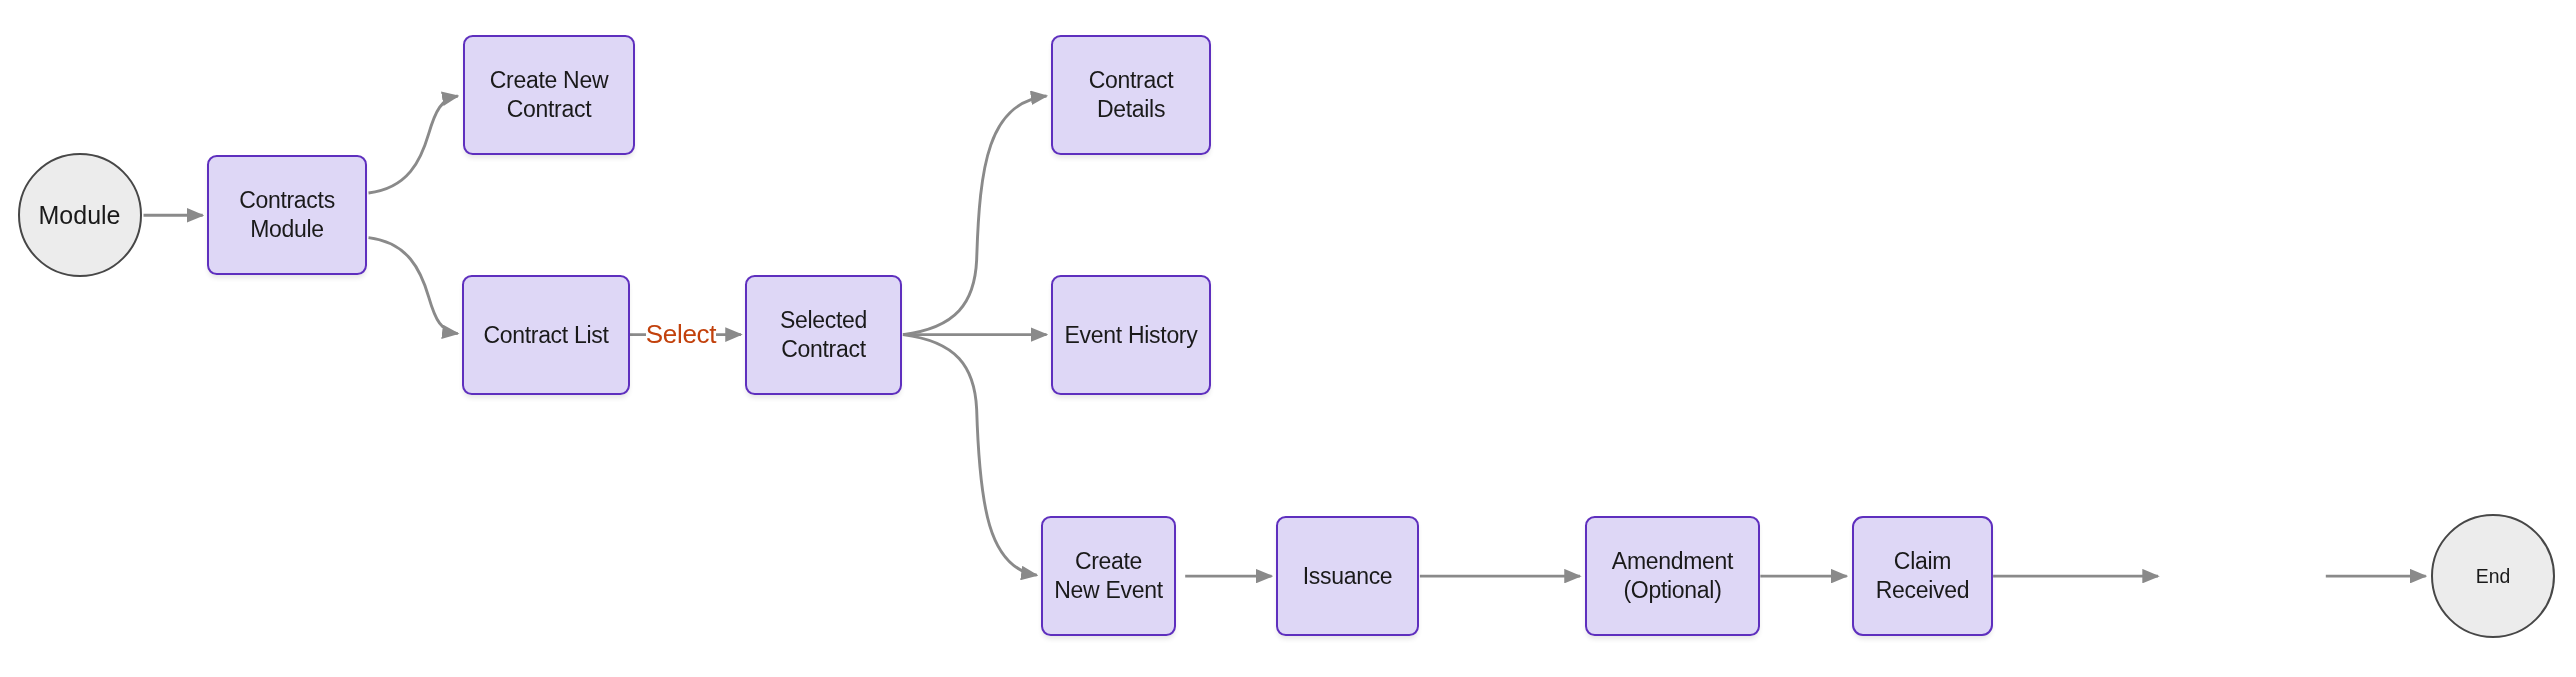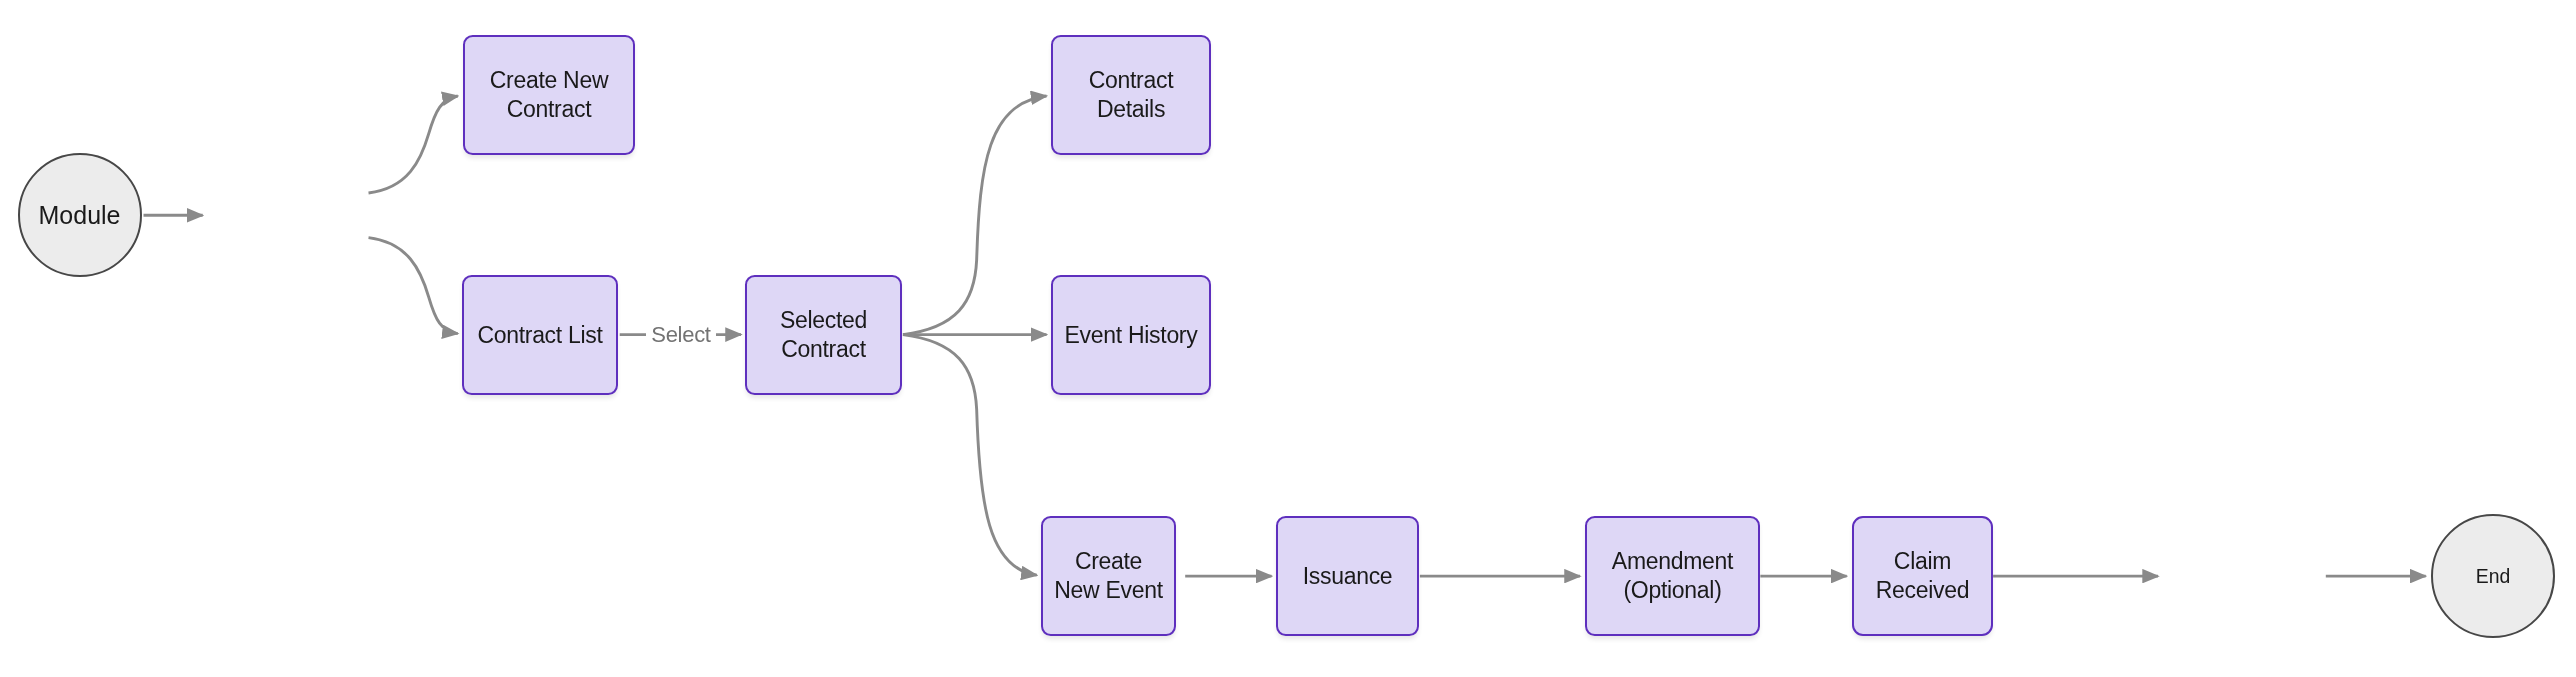--- a/index.html
+++ b/index.html
@@ -59,43 +59,43 @@
     align-items: center;
     justify-content: center;
     text-align: center;
     color: var(--text, #1a1a1a);
   }
   .terminal.start { left: 17.5px;  top: 153px; font-size: 25px; }
   .terminal.end   { left: 2431px; top: 514px; font-size: 19.4px; }
 
   .n-contracts-module   { left: 207px;  top: 155px; width: 160px; }
   .n-create-new-contract{ left: 463px;  top: 35px;  width: 172px; }
-  .n-contract-list      { left: 462px;  top: 275px; width: 156px; }
+  .n-contract-list      { left: 462px;  top: 275px; width: 168px; }
   .n-selected-contract  { left: 745px;  top: 275px; width: 157px; }
   .n-contract-details   { left: 1051px; top: 35px;  width: 160px; }
   .n-event-history      { left: 1051px; top: 275px; width: 160px; }
   .n-create-new-event   { left: 1041px; top: 516px; width: 135px; }
   .n-issuance           { left: 1276px; top: 516px; width: 143px; }
   .n-amendment          { left: 1585px; top: 516px; width: 175px; }
   .n-claim-received     { left: 1852px; top: 516px; width: 141px; border-radius: 11px; }
   .n-payment            { left: 2163px; top: 516px; width: 162px; }
 
   .edge-label {
     position: absolute;
     left: 646px;
     top: 318px;
     width: 70px;
     height: 33px;
     background: #ffffff;
     display: flex;
     align-items: center;
     justify-content: center;
-    font-size: 22px;
+    font-size: 26px;
     letter-spacing: -0.3px;
-    color: #737373;
+    color: #c2410c;
   }
 </style>
 </head>
 <body>
 
 <div class="canvas">
 
   <svg class="edges" viewBox="0 0 2654 698" xmlns="http://www.w3.org/2000/svg">
     <defs>
       <marker id="arrow" viewBox="0 0 10 10" refX="9" refY="5" markerWidth="6" markerHeight="5" orient="auto" preserveAspectRatio="none">
@@ -113,20 +113,23 @@
     <path class="edge" d="M1463,594 L1628,594" marker-end="url(#arrow)"></path>
     <path class="edge" d="M1814,594 L1903,594" marker-end="url(#arrow)"></path>
     <path class="edge" d="M2054,594 L2224,594" marker-end="url(#arrow)"></path>
     <path class="edge" d="M2397,594 L2500,594" marker-end="url(#arrow)"></path>
   </svg>
 
   <div class="terminal start">
     <span>Module</span>
   </div>
 
+  <div class="node n-contracts-module">
+    <span>Contracts Module</span>
+  </div>
 
   <div class="node n-create-new-contract">
     <span>Create New Contract</span>
   </div>
 
   <div class="node n-contract-list">
     <span>Contract List</span>
   </div>
 
   <div class="node n-selected-contract">

